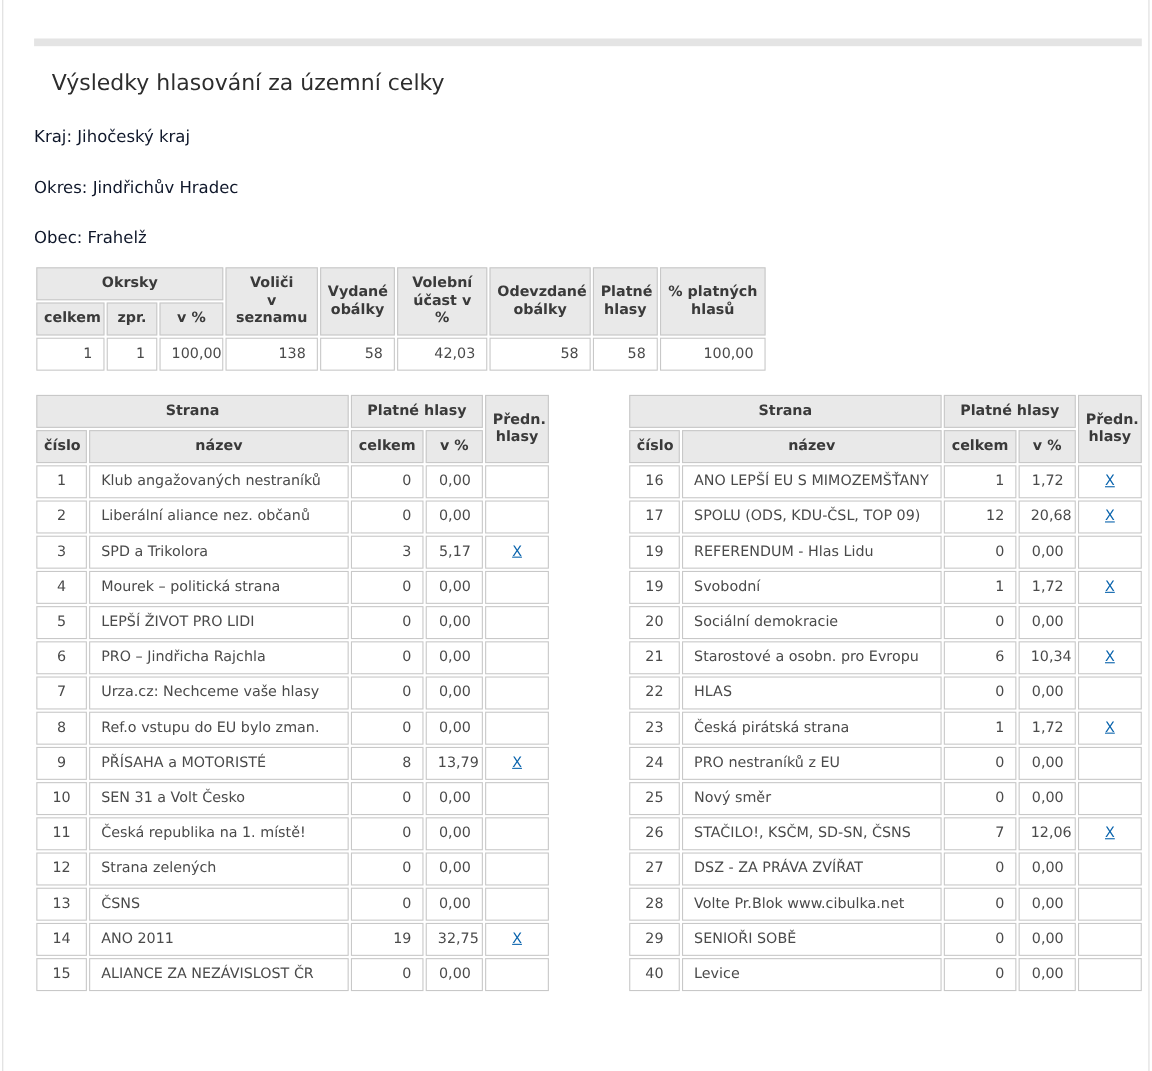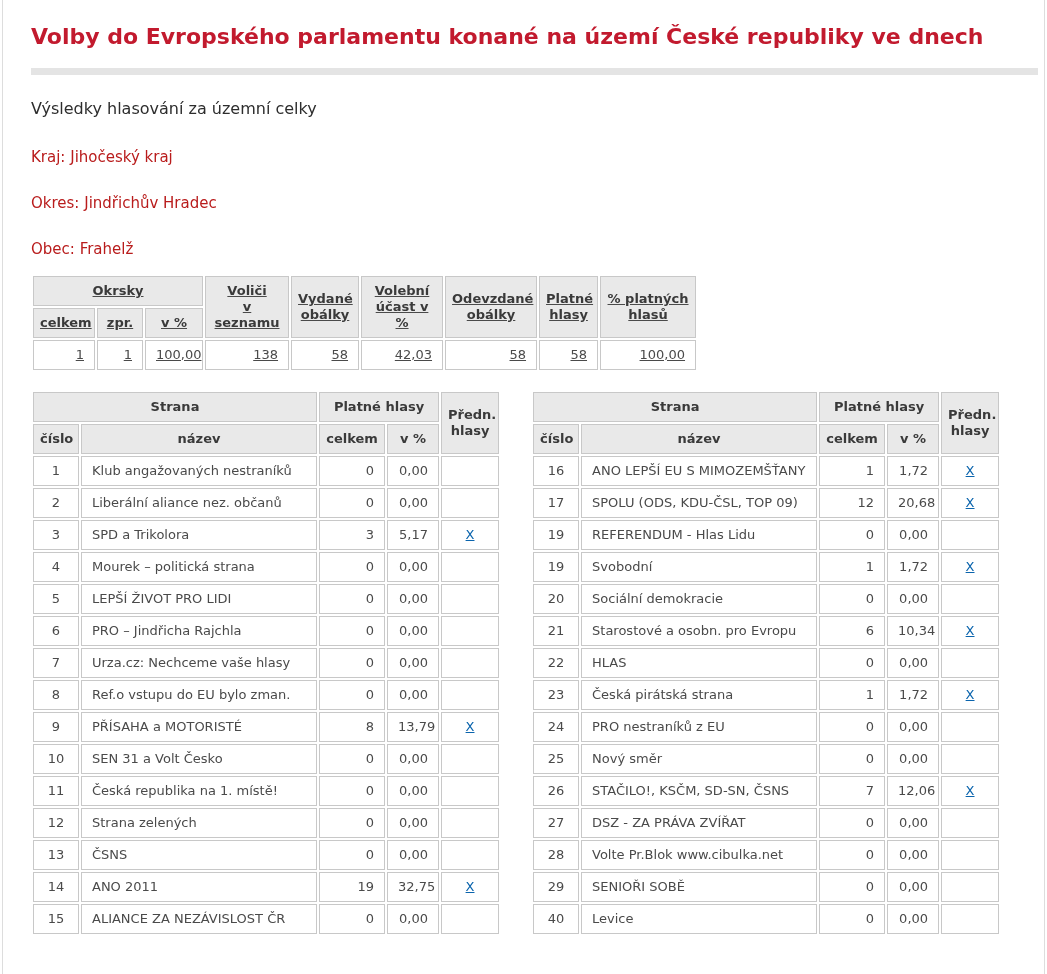--- a/index.html
+++ b/index.html
@@ -12,49 +12,48 @@
   .viewport {
     margin: 0 2px; width: 1043px; min-height: 974px;
     border-left: 1px solid #ddd; border-right: 1px solid #ddd;
     padding: 20px 4px 10px 28px;
   }
   
   .title { margin: 0; font-size: 22px; font-weight: 700; color: #c21a2e; line-height: 33px; }
   .title span { display: block; }
   .separator { height: 7px; background: #e4e4e4; margin-top: 15px; width: 1007px; }
   
-  .subtitle { margin: 21px 0 0 0; font-size: 16px; font-weight: 400; color: #2d2d2d; line-height: 25px; }
-  .loc { margin: 27px 0 0 0; font-size: 15px; color: #b91c1c; line-height: 19px; }
+  .subtitle { margin: 21px 0 0 16px; font-size: 20px; font-weight: 400; color: #2d2d2d; line-height: 25px; }
+  .loc { margin: 27px 0 0 0; font-size: 15px; color: #0f172a; line-height: 19px; }
   
   table.tbl { border-collapse: separate; border-spacing: 2px; table-layout: fixed; }
   .tbl th {
     background: #e9e9e9; border: 1px solid #c8c8c8; color: #3a3a3a;
     font-size: 13px; font-weight: 700; text-align: center; vertical-align: middle;
     padding: 6px 6px; white-space: pre-line; line-height: 16px;
   }
   .tbl td {
     background: #fff; border: 1px solid #c8c8c8; color: #4a4a4a;
     font-size: 13px; vertical-align: middle; padding: 6px 10px; line-height: 16px;
     overflow: hidden;
   }
   td.r { text-align: right; }
   td.c { text-align: center; }
   td.l { text-align: left; }
-  .summary { width: 667px; margin-top: 15px; text-decoration: underline; }
-  .party-wrap { display: flex; gap: 30px; margin-top: 18px; }
+  .summary { width: 667px; margin-top: 15px; }
+  .party-wrap { display: flex; gap: 30px; margin-top: 18px; justify-content: space-between; }
   .party { width: 470px; }
   a.xlink { color: #0a64ad; text-decoration: underline; font-size: 13px; }
 </style>
 </head>
 <body>
 
 <div class="viewport">
 
   <h1 class="title">
-    <span>Volby do Evropského parlamentu konané na území České republiky ve dnech</span>
   </h1>
 
   <div class="separator"></div>
 
   <h2 class="subtitle">Výsledky hlasování za územní celky</h2>
 
   <p class="loc">
     <span>Kraj:</span>
     <span>Jihočeský kraj</span>
   </p>

